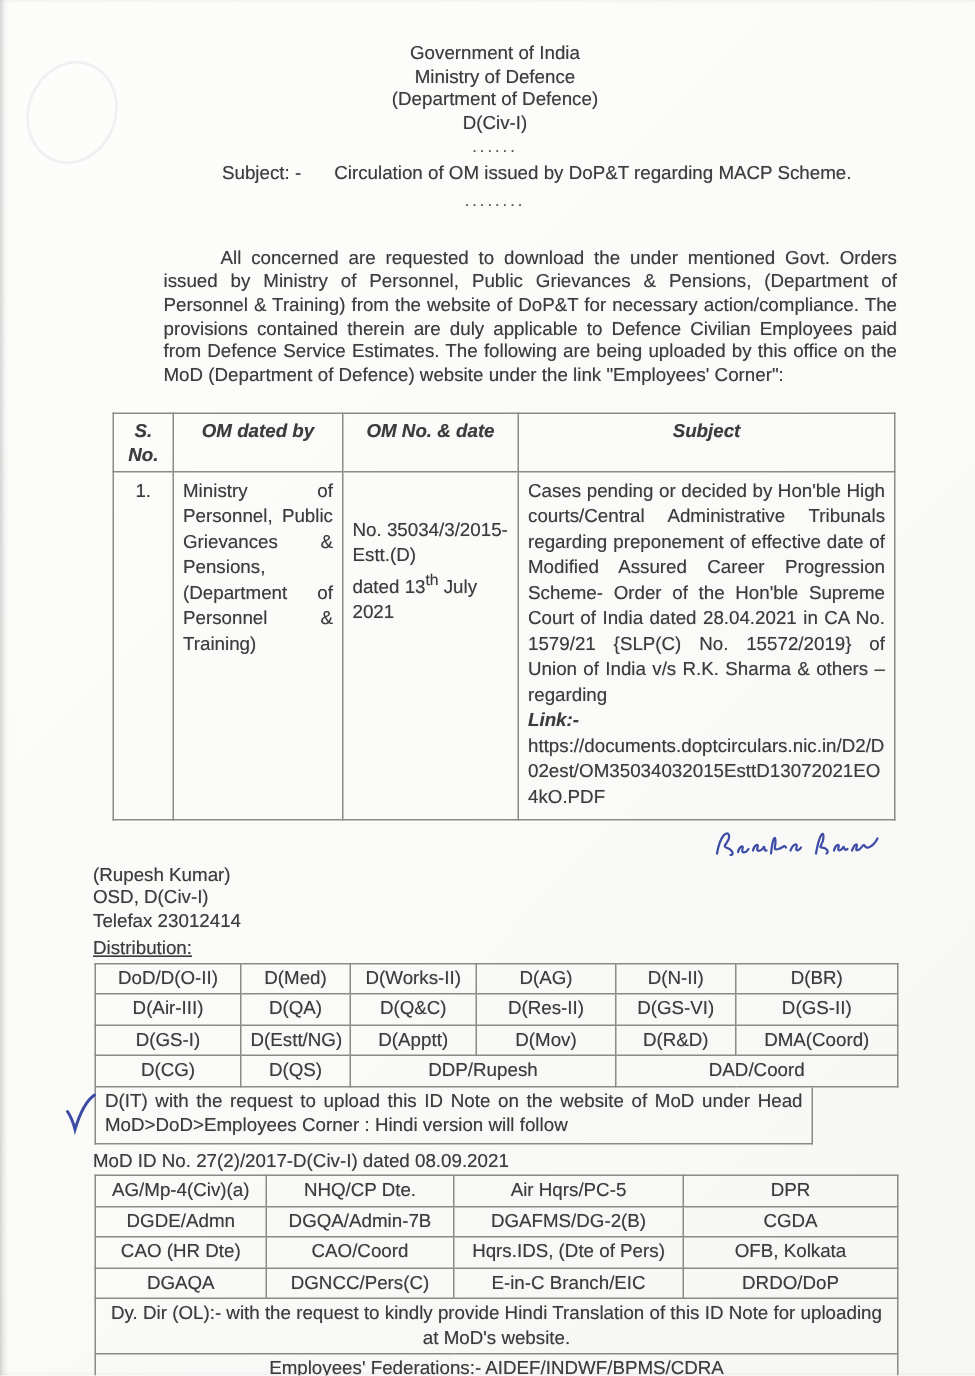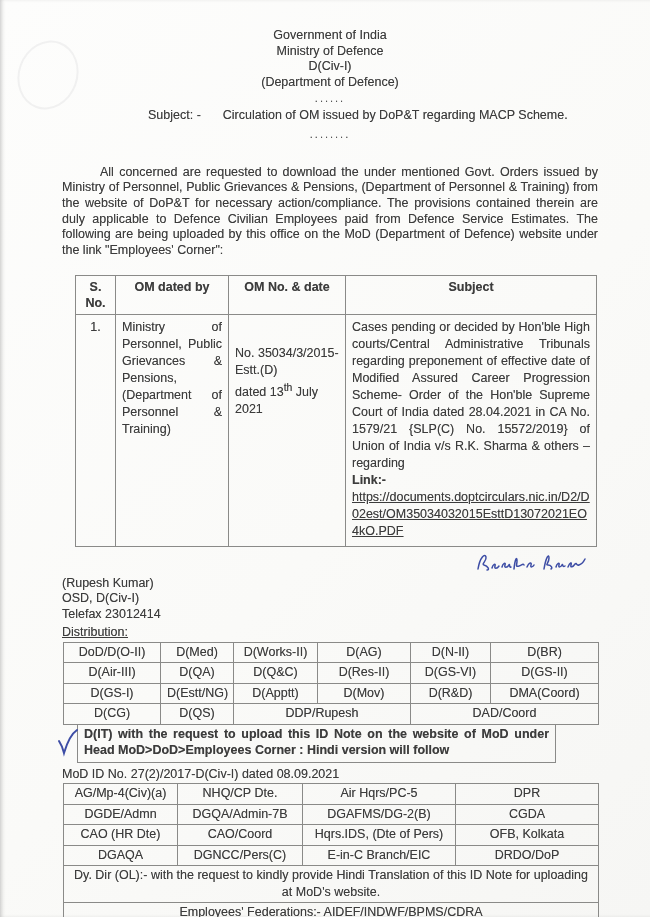--- a/index.html
+++ b/index.html
@@ -19,73 +19,73 @@
   }
   .hdr-line { text-align:center; }
   .dots { text-align:center; letter-spacing:2px; font-size:11px; line-height:11px; color:#555; }
   .subject-line { margin-top:4px; padding-left:86px; }
   .subject-line .lbl { margin-right:22px; }
   .body-para {
     margin-top:25px;
     text-align:justify;
     text-indent:38px;
     line-height:15.7px;
+    margin-left:47px;
   }
   table { border-collapse:collapse; }
   td,th { border:1px solid #8a8a88; vertical-align:top; }
   
   .om-table { margin-top:16px; margin-left:13px; width:521px; table-layout:fixed; }
-  .om-table th { font-weight:bold; text-align:center; padding:3px 2px; line-height:16px; }
+  .om-table th { font-weight:bold; text-align:center; padding:3px 2px; line-height:16px;font-style:italic; }
   .om-table td { padding:4px 6px 6px 6px; line-height:17px; }
   .col-sno { width:40px; }
   .col-issued { width:113px; }
   .col-omno { width:117px; }
   .col-subj { width:251px; }
   .cell-sno { text-align:center; }
   .cell-issued { text-align:justify; }
   .cell-omno { padding-top:30px !important; }
   .cell-subj { text-align:justify; }
-  .link-label { font-weight:bold; }
-  .doc-link { text-decoration:underline; color:#3c3c3c; word-break:break-all; display:block; }
+  .link-label { font-weight:bold;font-style:italic; }
+  .doc-link { color:#3c3c3c; word-break:break-all; display:block; }
   
   .sig-block { margin-top:2px; text-align:left; line-height:15.5px; }
   .sig-svg { display:block; margin-left:auto; margin-right:6px; }
   
   .dist-label { margin-top:3px; text-decoration:underline; }
   .wide-table { margin-top:1px; margin-left:1px; width:535px; table-layout:fixed; }
   .wide-table td { padding:1px 6px 2px 6px; line-height:16.5px; white-space:nowrap; overflow:hidden;text-align:center; }
   .dist-c1{width:97px;} .dist-c2{width:73px;} .dist-c3{width:84px;}
   .dist-c4{width:93px;} .dist-c5{width:80px;} .dist-c6{width:108px;}
   .it-note-box {
-    margin-left:15px; width:479px;
+    margin-left:1px; width:479px;
     border:1px solid #8a8a88; border-top:none;
     padding:1px 6px 3px 6px;
     text-align:justify; line-height:16.5px;
     position:relative;
-    font-weight:bold;
   }
   .check-icon { position:absolute; left:-22px; top:2px; }
   .mod-id-line { margin-top:4px; }
   .copy-label { margin-top:1px; }
   .copy-c1{width:114px;} .copy-c2{width:125px;} .copy-c3{width:153px;} .copy-c4{width:143px;}
   .note-cell { white-space:normal !important; text-align:justify; }
   .faint-mark { position:absolute; left:18px; top:40px; width:60px; height:70px; opacity:.08;
     border-radius:50%; border:2px solid #667; transform:rotate(20deg); }
 </style>
 </head>
 <body>
 
 <div class="page">
   <div class="faint-mark"></div>
 
   <div>
     <div class="hdr-line">Government of India</div>
     <div class="hdr-line">Ministry of Defence</div>
+    <div class="hdr-line">(Department of Defence)</div>
     <div class="hdr-line">D(Civ-I)</div>
-    <div class="hdr-line">(Department of Defence)</div>
     <div class="dots" style="margin-top:3px;">......</div>
   </div>
 
   <div class="subject-line">
     <span class="lbl">Subject: -</span><span>Circulation of OM issued by DoP&amp;T regarding MACP Scheme.</span>
   </div>
   <div class="dots" style="margin-top:5px;">........</div>
 
   <div class="body-para">All concerned are requested to download the under mentioned Govt. Orders issued by Ministry of Personnel, Public Grievances &amp; Pensions, (Department of Personnel &amp; Training) from the website of DoP&amp;T for necessary action/compliance. The provisions contained therein are duly applicable to Defence Civilian Employees paid from Defence Service Estimates. The following are being uploaded by this office on the MoD (Department of Defence) website under the link "Employees' Corner":</div>
 

